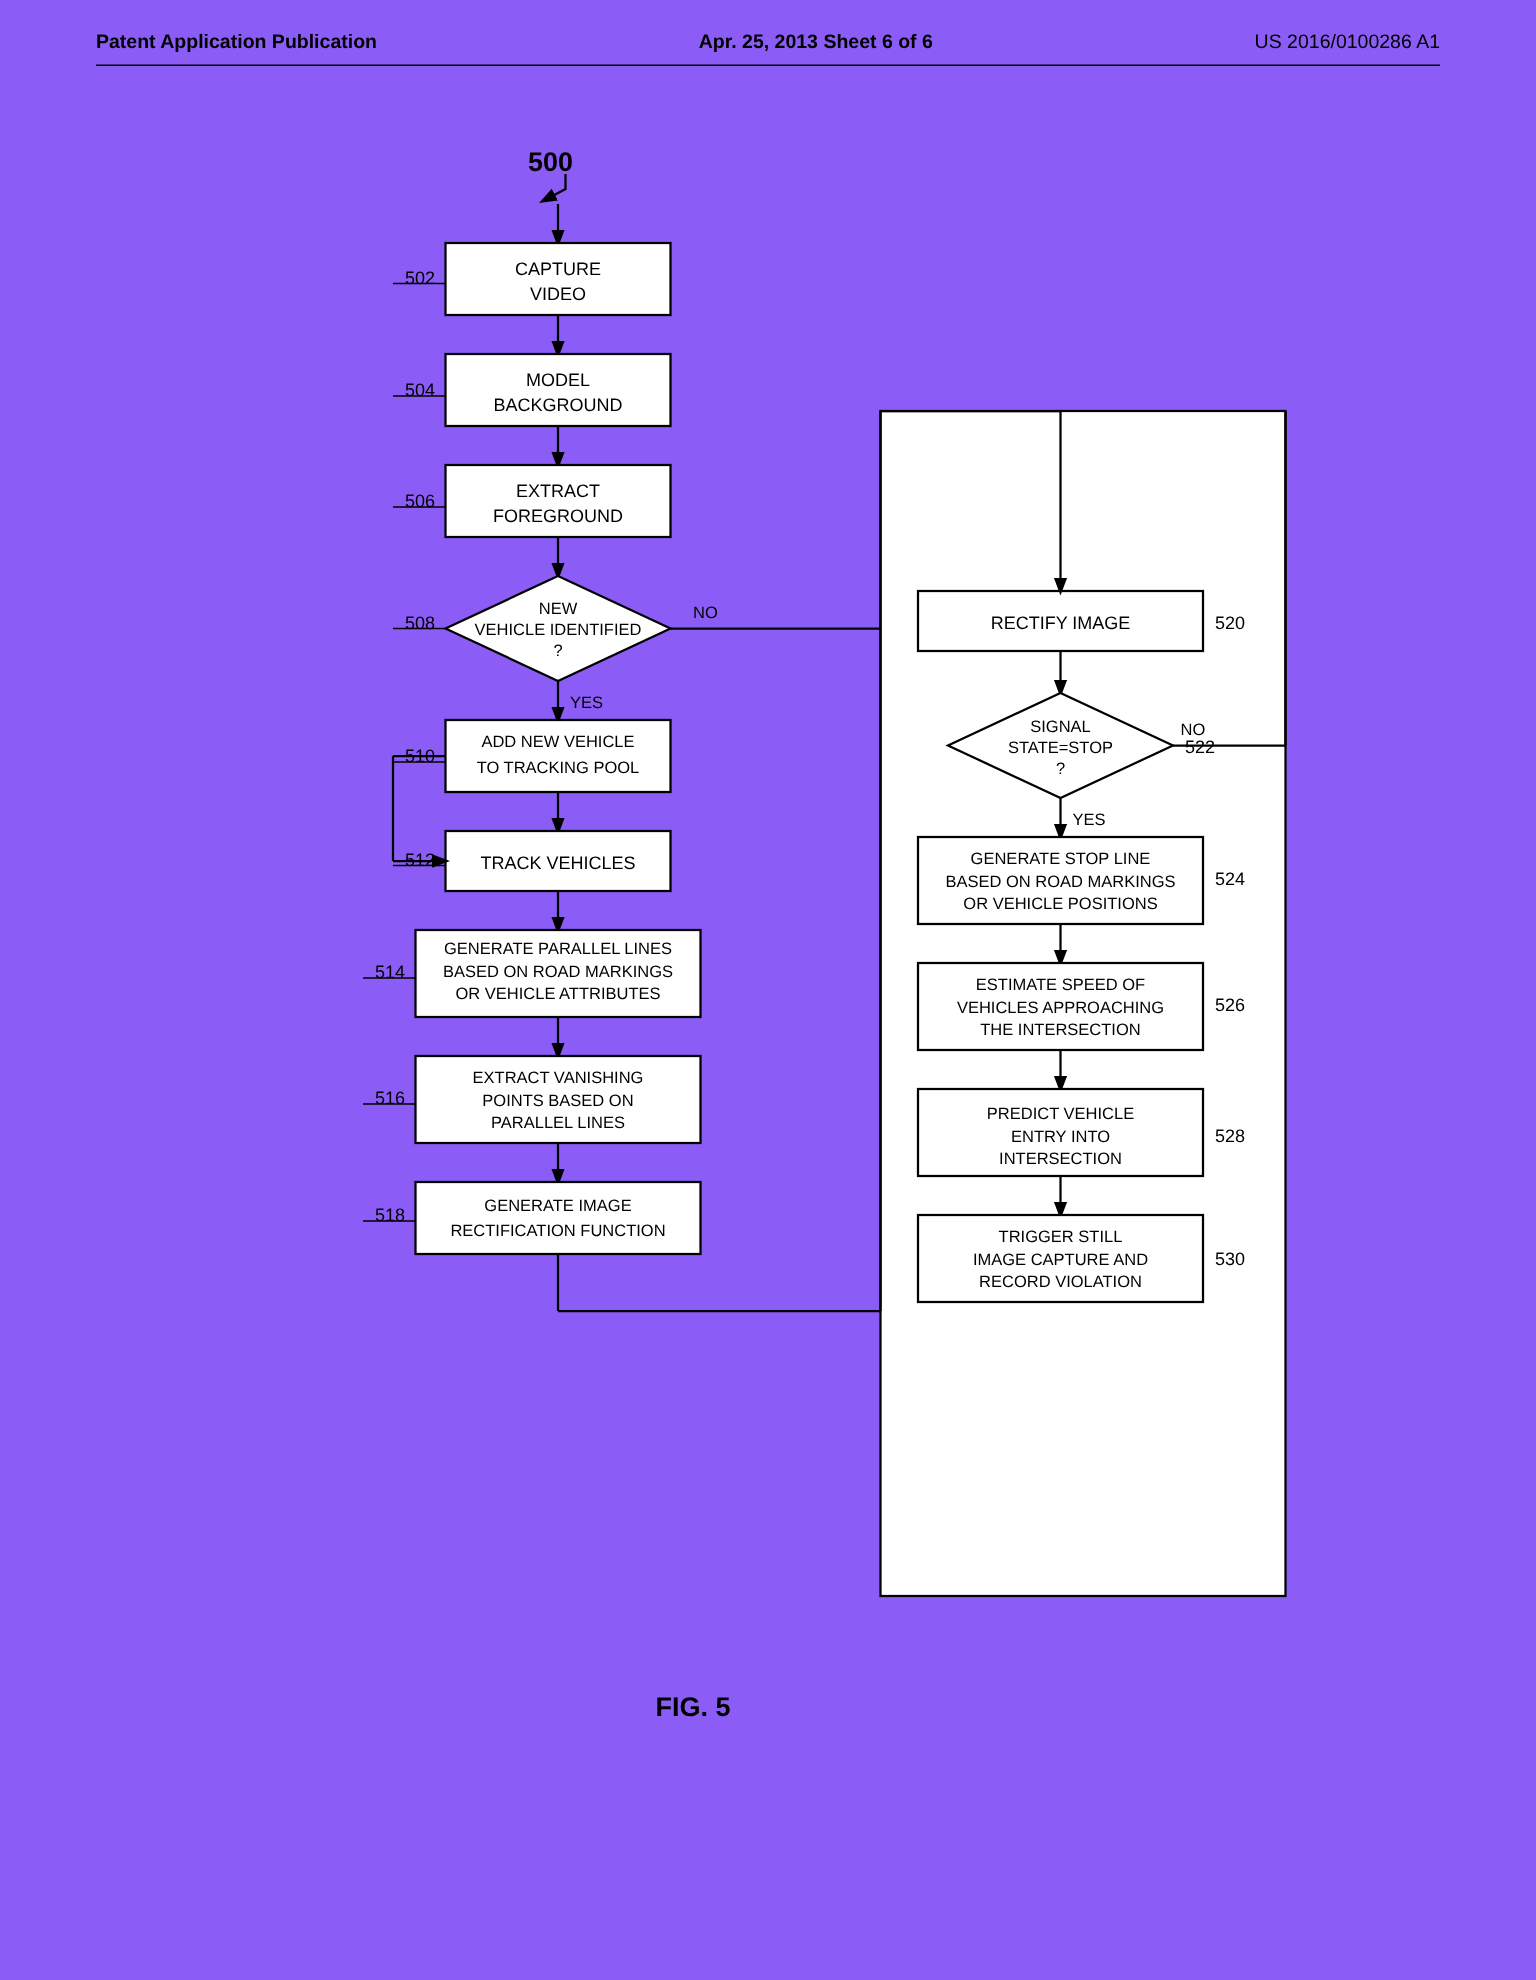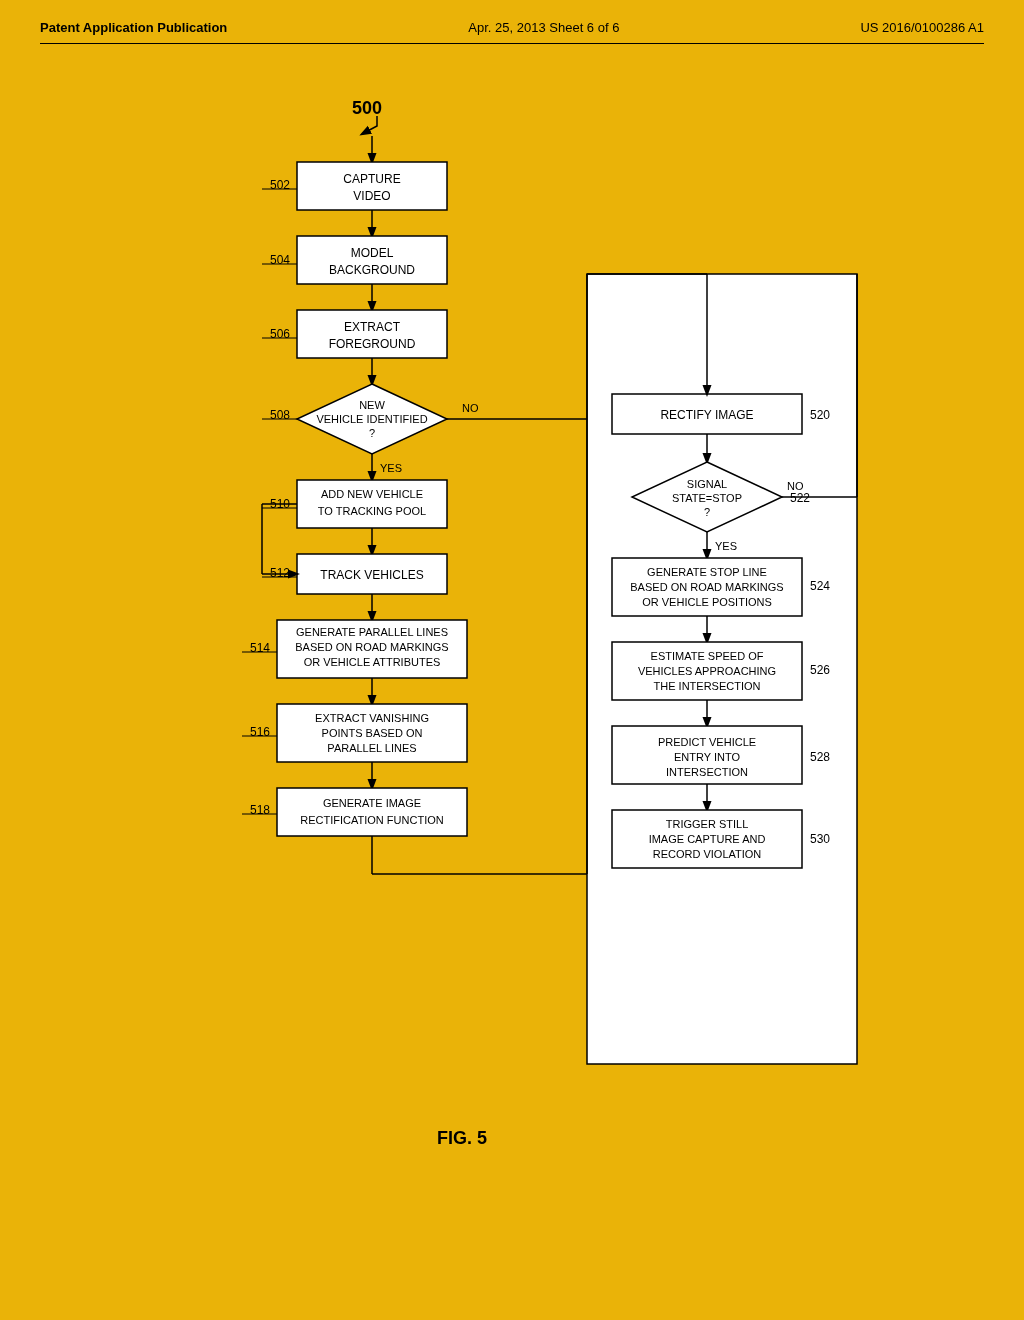--- a/index.html
+++ b/index.html
@@ -7,22 +7,22 @@
       background: #fff;
       font-family: Arial, sans-serif;
       width: 1024px;
       min-height: 1320px;
       position: relative;
     }
 
     .page {
       width: 1024px;
       min-height: 1320px;
-      background: #eab308;
-      padding: 20px 40px;
+      background: #8b5cf6;
+      padding: 20px 64px;
       position: relative;
     }
 
     .header {
       display: flex;
       justify-content: space-between;
       align-items: flex-start;
       border-bottom: 1px solid #000;
       padding-bottom: 8px;
       margin-bottom: 30px;
@@ -31,20 +31,21 @@
     .header-left {
       font-size: 13px;
       font-weight: bold;
       color: #000;
     }
 
     .header-center {
       font-size: 13px;
       color: #000;
       text-align: center;
+      font-weight: bold;
     }
 
     .header-right {
       font-size: 13px;
       color: #000;
     }
 
     .diagram-area {
       position: relative;
       width: 100%;

